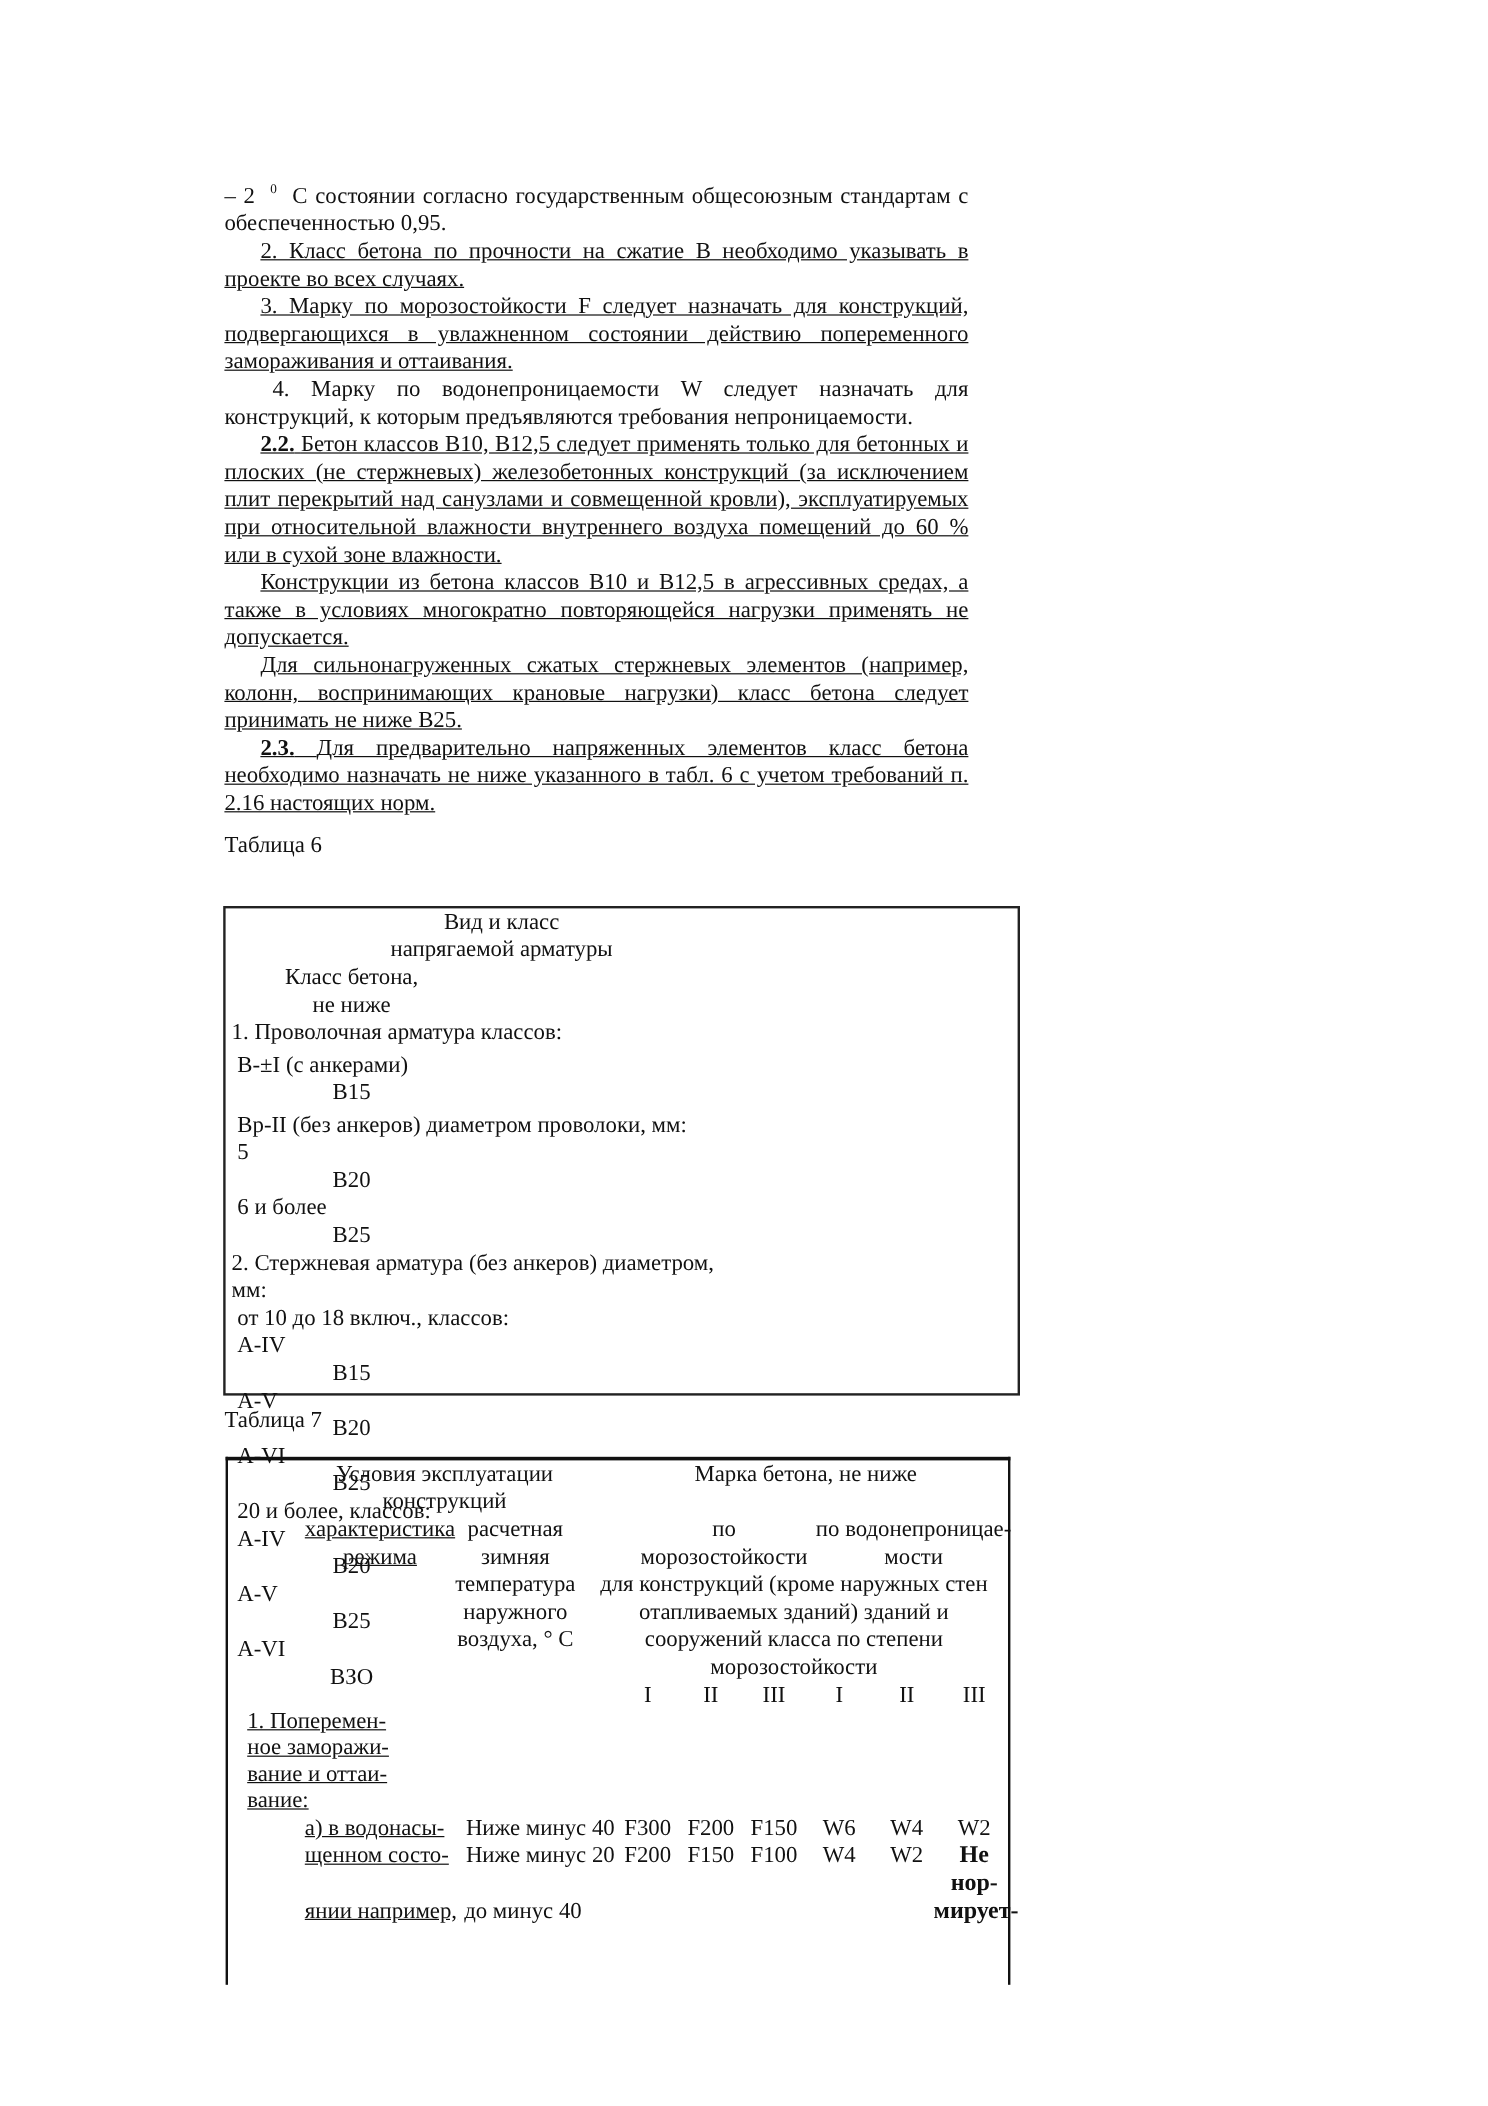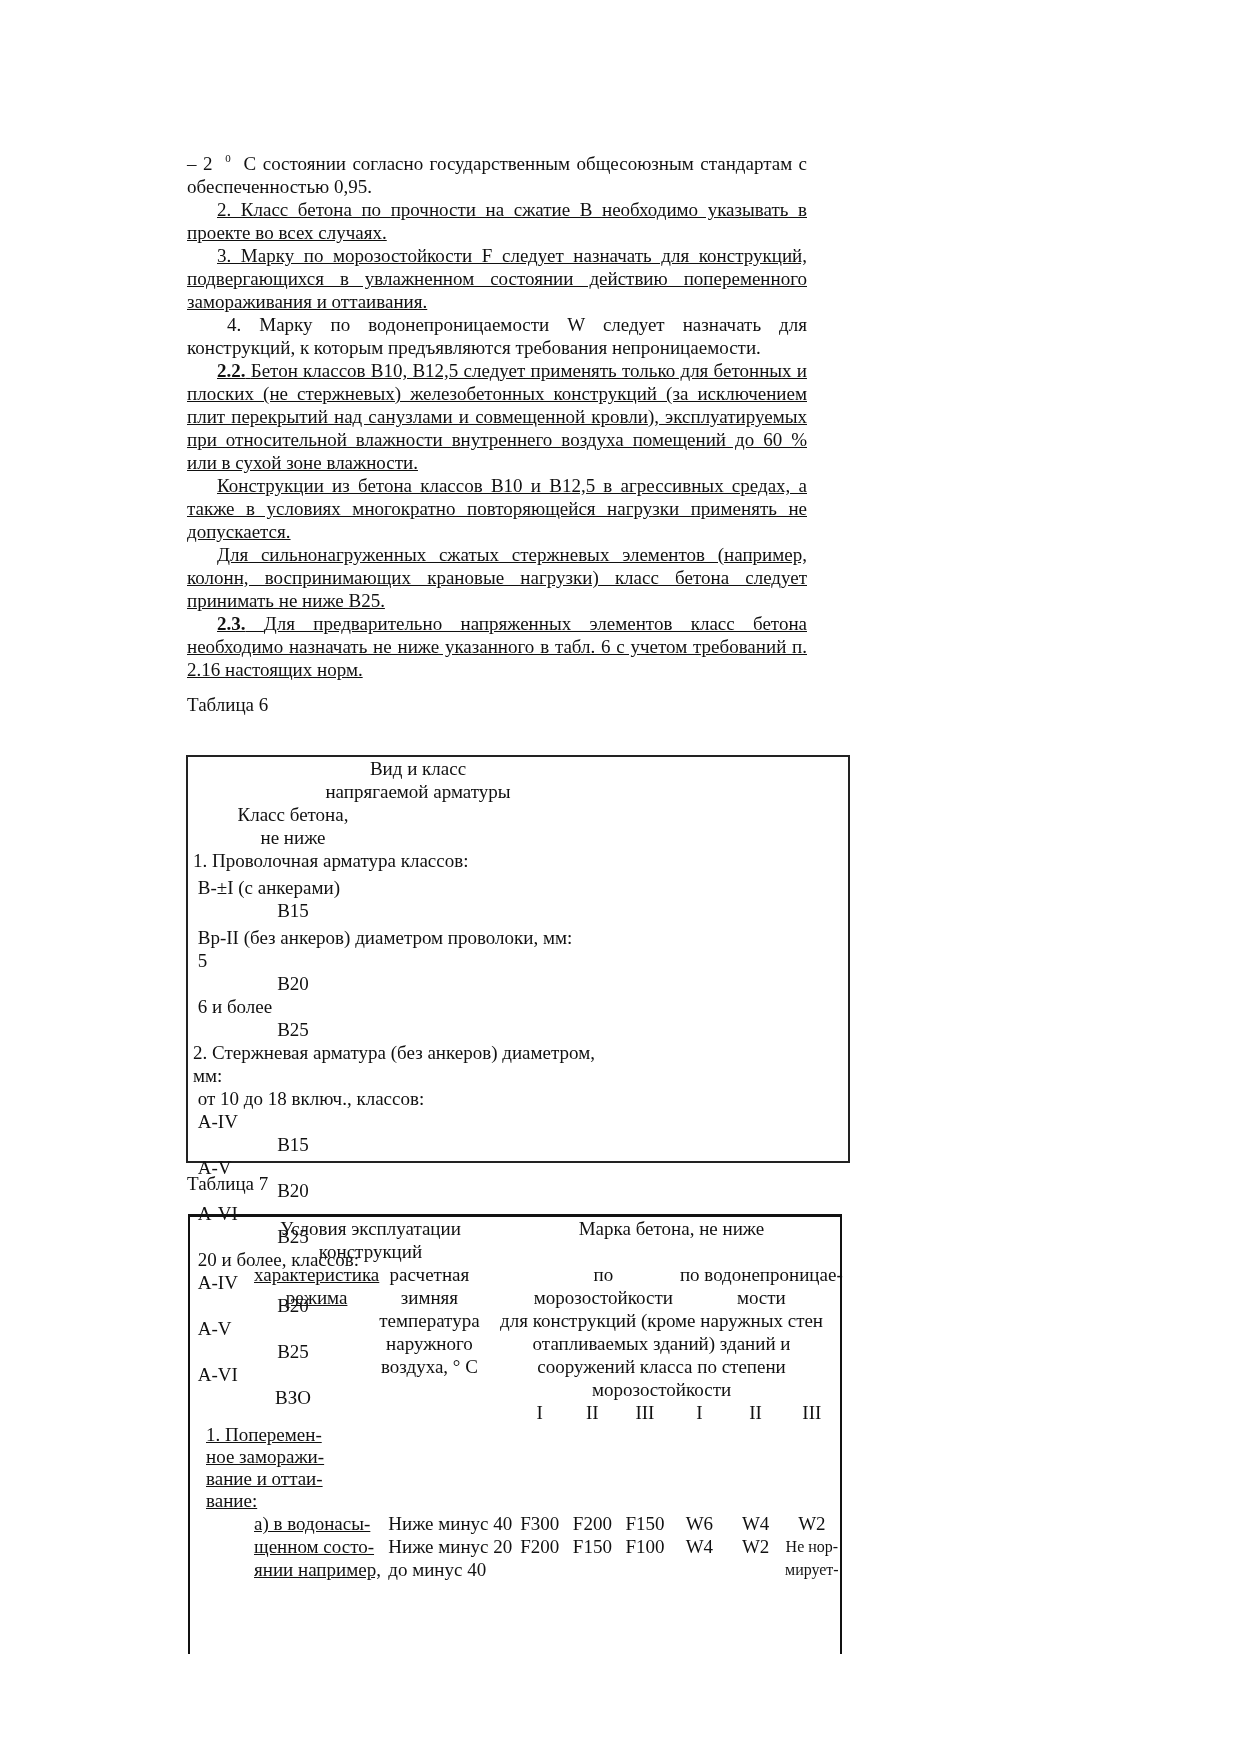--- a/index.html
+++ b/index.html
@@ -32,21 +32,21 @@
     box-sizing: border-box;
   }
   .t7 .r { display: flex; line-height: 23px; margin-left: 48px; }
   .c1 { width: 148px; padding-left: 16px; text-decoration: underline; }
   .c2 { width: 138px; }
   .cg { width: 175px; }
   .cw { width: 190px; }
   .ctr { text-align: center; }
   .ff { width: 58px; text-align: center; }
   .wf { width: 62px; text-align: center; }
-  .sm { font-size: 16px; }
+  .sm { font-size: 20px; font-weight: bold; }
 </style>
 </head>
 <body>
 
 <div class="page">
   <p>
     <span>– 2</span>&nbsp;&nbsp;<sup>0</sup>&nbsp;&nbsp;<span>C состоянии согласно государственным общесоюзным стандартам с обеспеченностью 0,95.</span>
   </p>
   <p class="ind">2. Класс бетона по прочности на сжатие В необходимо указывать в проекте во всех случаях.</p>
   <p class="ind">3. Марку по морозостойкости F следует назначать для конструкций, подвергающихся в увлажненном состоянии действию попеременного замораживания и оттаивания.</p>

